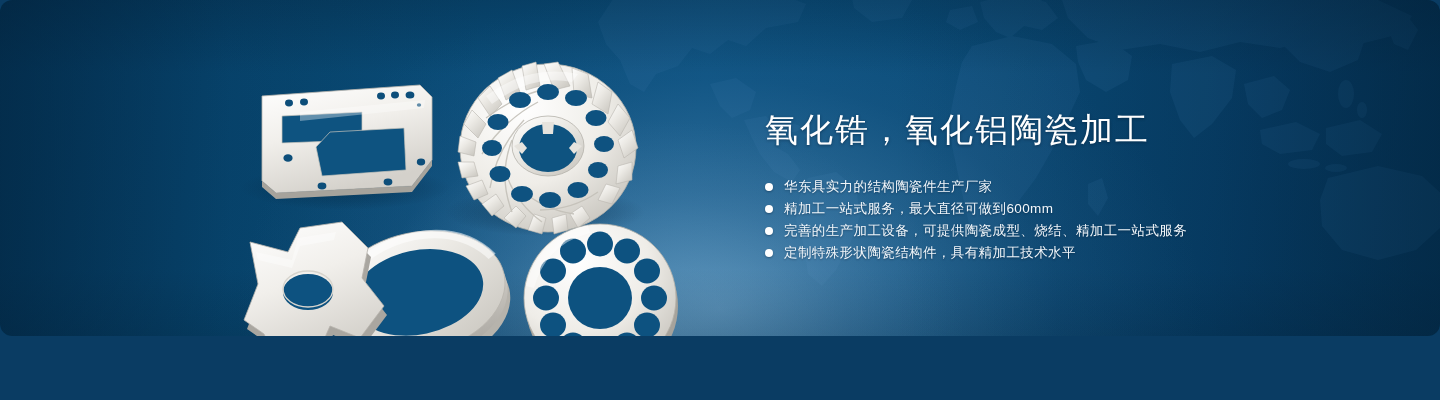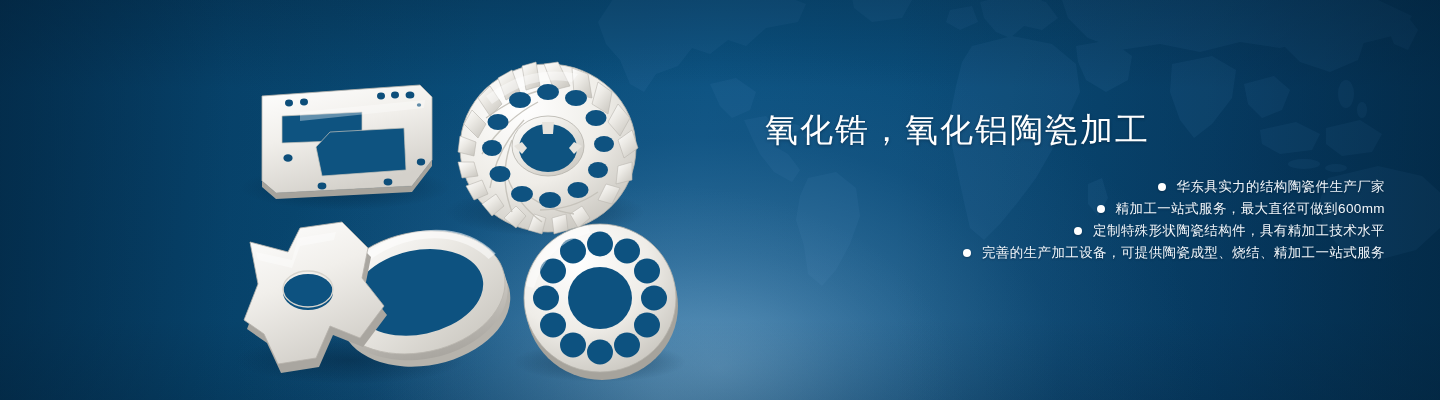--- a/index.html
+++ b/index.html
@@ -4,23 +4,24 @@
 <style>
   * { margin:0; padding:0; box-sizing:border-box; }
   html,body{ background:#0a3c63; }
   body{
     font-family:"Liberation Sans","DejaVu Sans",sans-serif;
     -webkit-font-smoothing:antialiased;
   }
 
   .banner{
     position:relative;
-    width:1440px; height:400px;
+    width:1440px; height:336px;
     overflow:hidden;
     background:#064b78;
+    border-radius:12px;
   }
 
   
   .bg-base{
     position:absolute; inset:0;
     background:linear-gradient(100deg,#053f69 0%,#084872 22%,#0b5281 48%,#0a4b77 68%,#07406b 86%,#05395f 100%);
   }
   .bg-glow{
     position:absolute; inset:0;
     background:radial-gradient(ellipse 620px 420px at 50% 92%,
@@ -74,21 +75,20 @@
   }
   .bullets{
     margin-top:24px;
     list-style:none;
   }
   .bullet{
     display:flex;
     align-items:center;
     height:22px;
     margin-bottom:0px;
-    justify-content:flex-end;
   }
   .dot{
     width:8px; height:8px;
     border-radius:50%;
     background:#ffffff;
     flex:0 0 auto;
     margin-right:11px;
     box-shadow:0 1px 2px rgba(0,20,40,.35);
   }
   .bullet-text{
@@ -353,22 +353,22 @@
       <li class="bullet">
         <span class="dot"></span>
         <span class="bullet-text">华东具实力的结构陶瓷件生产厂家</span>
       </li>
       <li class="bullet">
         <span class="dot"></span>
         <span class="bullet-text">精加工一站式服务，最大直径可做到600mm</span>
       </li>
       <li class="bullet">
         <span class="dot"></span>
-        <span class="bullet-text">定制特殊形状陶瓷结构件，具有精加工技术水平</span>
+        <span class="bullet-text">完善的生产加工设备，可提供陶瓷成型、烧结、精加工一站式服务</span>
       </li>
       <li class="bullet">
         <span class="dot"></span>
-        <span class="bullet-text">完善的生产加工设备，可提供陶瓷成型、烧结、精加工一站式服务</span>
+        <span class="bullet-text">定制特殊形状陶瓷结构件，具有精加工技术水平</span>
       </li>
     </ul>
   </div>
 
 </div>
 
 </body></html>

